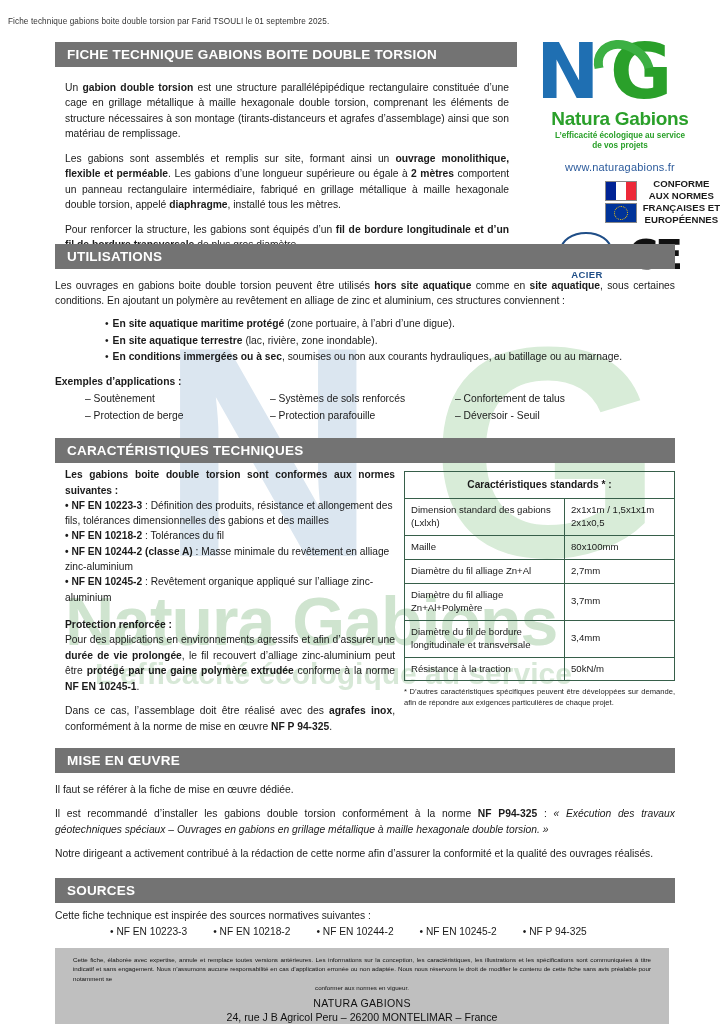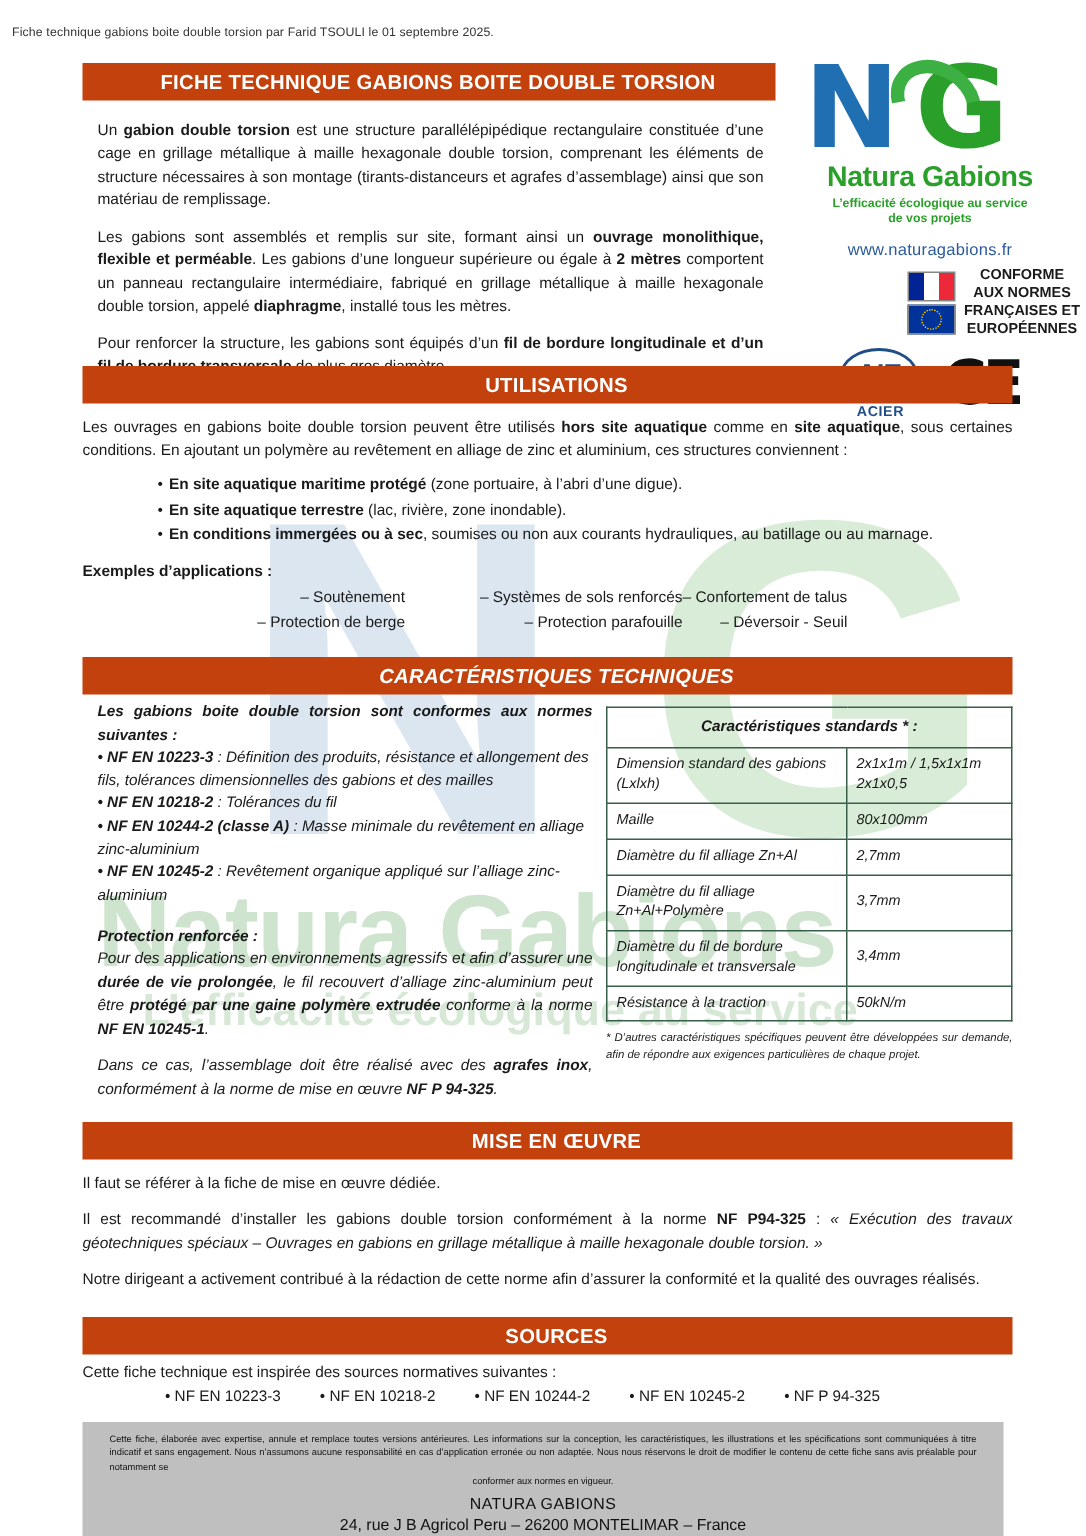--- a/index.html
+++ b/index.html
@@ -41,28 +41,27 @@
   .wm-sub {
     position:absolute; left:95px; top:345px; width:600px;
     font-size:30px; font-weight:bold; color:#d7e8d7; white-space:nowrap;
   }
 
   
   .content { position:absolute; left:0; top:0; width:724px; z-index:2; }
 
   
   .band {
-    background:#c2410c;
+    background:#737373;
     color:#ffffff;
     font-size:13.5px;
     font-weight:bold;
     letter-spacing:.2px;
     padding:5px 0 5px 12px;
     position:relative;
-    text-align:center;
   }
   .band::before{
     content:""; position:absolute; left:0; top:0; bottom:0; width:4px;
     background:#2e5border;
   }
 
   
   .para {
     font-size:10.3px;
     line-height:1.5;
@@ -161,21 +160,21 @@
   table.spec th {
     text-align:center; font-weight:bold; font-size:10.2px; padding:6px 4px;
   }
   table.spec td.lbl { width:160px;margin-left:16px; }
   .tbl-note {
     font-size:7.6px; line-height:1.45; text-align:justify;
     margin-top:5px; color:#222;
   }
 
   
-  .apps { display:flex; margin-top:2px; font-size:10.3px; line-height:1.6; padding-left:30px;text-align:right; }
+  .apps { display:flex; margin-top:2px; font-size:10.3px; line-height:1.6; padding-left:30px; }
   .apps .col { width:185px; }
   .apps .col:nth-child(3){ width:auto; }
 
   
   .src-list { display:flex; gap:26px; font-size:10.2px; padding-left:55px; margin-top:3px; }
 
   
   .footer {
     position:absolute; left:55px; top:936px; width:614px; height:88px;
     background:#bfbfbf;
@@ -288,21 +287,21 @@
           <div>– Systèmes de sols renforcés</div>
           <div>– Protection parafouille</div>
         </div>
         <div class="col">
           <div>– Confortement de talus</div>
           <div>– Déversoir - Seuil</div>
         </div>
       </div>
     </div>
 
-    <div class="sec sec-wide" style="margin-top:14px;font-style:italic;">
+    <div class="sec sec-wide" style="margin-top:14px;">
       <div class="band">CARACTÉRISTIQUES TECHNIQUES</div>
 
       <div class="caract-wrap">
         <div class="caract-left">
           <div class="norm-list">
             <div style="font-weight:bold;text-align:justify;">Les gabions boite double torsion sont conformes aux normes suivantes :</div>
             <div><b>• NF EN 10223-3</b><span> : Définition des produits, résistance et allongement des fils, tolérances dimensionnelles des gabions et des mailles</span></div>
             <div><b>• NF EN 10218-2</b><span> : Tolérances du fil</span></div>
             <div><b>• NF EN 10244-2 (classe A)</b><span> : Masse minimale du revêtement en alliage zinc-aluminium</span></div>
             <div><b>• NF EN 10245-2</b><span> : Revêtement organique appliqué sur l’alliage zinc-aluminium</span></div>

